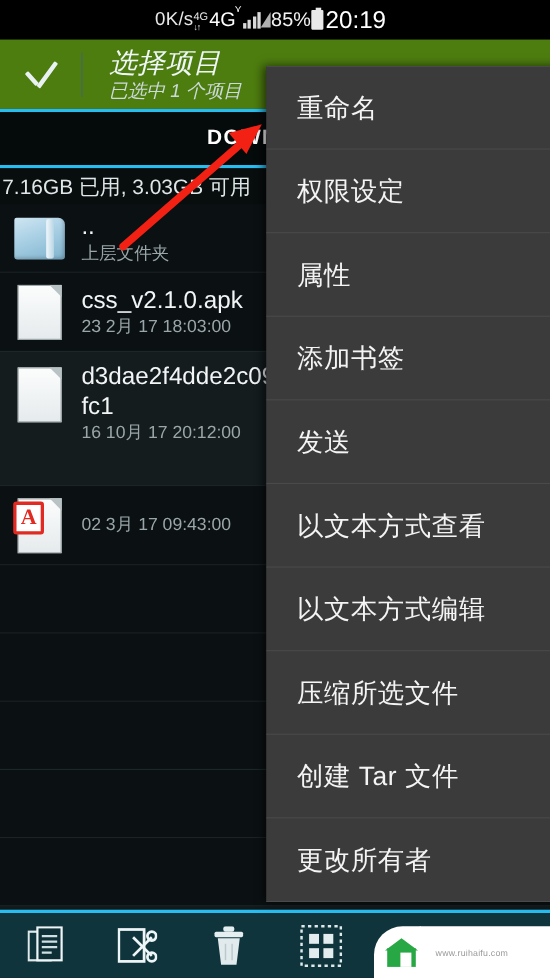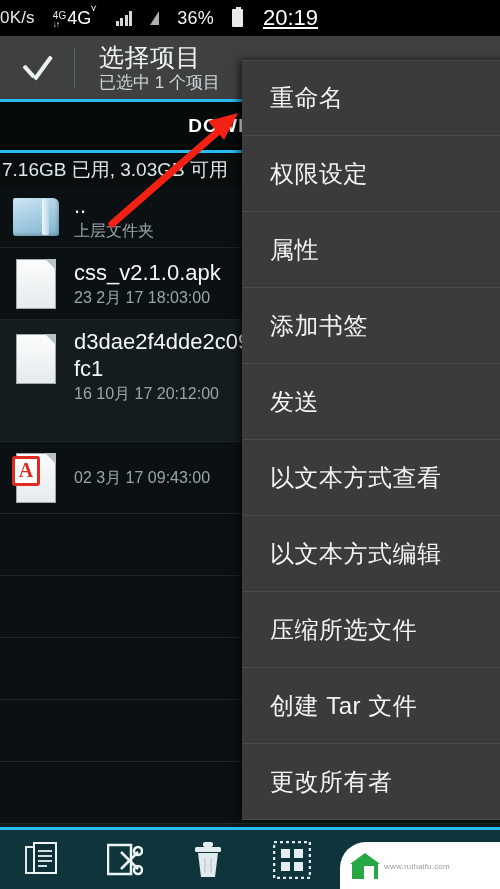--- a/index.html
+++ b/index.html
@@ -7,42 +7,42 @@
   body {
     font-family:"Liberation Sans","DejaVu Sans",sans-serif;
     -webkit-font-smoothing:antialiased;
   }
   #screen { position:relative; width:500px; height:889px; background:#0c1416; overflow:hidden; }
 
   
   .statusbar {
     position:absolute; top:0; left:0; width:500px; height:36px;
     background:#000; display:flex; align-items:center;
-    justify-content:flex-start; padding-right:8px; gap:18px;
+    justify-content:center; padding-right:8px; gap:0;
   }
   .sb-text { color:#f2f2f2; font-size:18px; letter-spacing:.2px; }
   .sb-net { font-size:17px; color:#e8e8e8; }
   .sb-4gpair { display:flex; align-items:flex-end; gap:1px; }
   .sb-4gsmall { font-size:10px; color:#e8e8e8; line-height:9px; }
   .sb-4gsmall .ar { font-size:8px; display:block; letter-spacing:-1px; }
   .sb-4gbig { font-size:18px; color:#fff; position:relative; }
   .sb-4gbig sup { font-size:9px; position:relative; top:-6px; left:-1px; }
   .bars { display:flex; align-items:flex-end; gap:1.5px; height:15px; }
   .bars i { display:block; width:3px; background:#d8d8d8; }
   .bars i:nth-child(1){height:5px}.bars i:nth-child(2){height:8px}
   .bars i:nth-child(3){height:11px}.bars i:nth-child(4){height:15px}
   .tri { width:0;height:0;border-left:9px solid transparent;border-bottom:14px solid #cfcfcf; opacity:.85;}
   .batt { width:11px; height:18px; border:2px solid #e9e9e9; background:#e9e9e9; position:relative; border-radius:1px;}
   .batt:before{content:"";position:absolute;top:-4px;left:2px;width:5px;height:3px;background:#e9e9e9;}
-  .sb-clock { font-size:22px; color:#fff; font-weight:400; margin-left:2px;text-decoration:underline;}
+  .sb-clock { font-size:22px; color:#fff; font-weight:400; margin-left:2px;}
 
   
   .appbar {
     position:absolute; top:36px; left:0; width:500px; height:63px;
-    background:#404040; display:flex; align-items:center;
+    background:#4d7c0f; display:flex; align-items:center;font-style:italic;
   }
   .appbar-check { width:74px; height:63px; display:flex; align-items:center; justify-content:center; }
   .check-glyph { width:38px; height:26px; position:relative; }
   .check-glyph:before, .check-glyph:after {
     content:""; position:absolute; background:#e9f1f2; border-radius:1px;
   }
   .check-glyph:before{ width:4px;height:15px;left:9px;top:9px;transform:rotate(-42deg); }
   .check-glyph:after { width:4px;height:28px;left:23px;top:-1px;transform:rotate(36deg); }
   .appbar-div { width:1px; height:40px; background:#44666d; }
   .appbar-txt { padding-left:24px; }
@@ -135,21 +135,21 @@
   }
   .wm-logo { width:30px; height:26px; position:relative; flex:none; }
   .wm-logo .roof { position:absolute; top:0; left:0; width:0; height:0;
     border-left:15px solid transparent; border-right:15px solid transparent;
     border-bottom:11px solid #27a844; }
   .wm-logo .body { position:absolute; top:9px; left:2px; width:26px; height:17px; background:#27a844; }
   .wm-logo .win { position:absolute; top:13px; left:14px; width:10px; height:13px; background:#fff; }
   .wm-txt { line-height:1; }
   .wm-l1 { font-size:14px; font-weight:bold; color:#1f8a38; letter-spacing:-.3px; }
   .wm-l1 .w { color:#0f7a2c; }
-  .wm-l2 { font-size:8px; color:#9a9a9a; letter-spacing:.2px; margin-top:2px; }
+  .wm-l2 { font-size:8px; color:#9a9a9a; letter-spacing:.2px; margin-top:2px;margin-left:12px; }
 </style>
 </head>
 <body>
 
 <div id="screen">
 
   <div class="statusbar">
     <span class="sb-text sb-net">0K/s</span>
     <span class="sb-4gpair">
       <span class="sb-4gsmall">
@@ -157,21 +157,21 @@
       </span>
       <span class="sb-4gbig"><span>4G</span><sup>⋎</sup></span>
     </span>
     <span class="bars">
         <i></i>
         <i></i>
         <i></i>
         <i></i>
       </span>
     <span class="tri"></span>
-    <span class="sb-text">36%</span>
+    <span class="sb-text">85%</span>
     <span class="batt"></span>
     <span class="sb-clock">20:19</span>
   </div>
 
   <div class="appbar">
     <div class="appbar-check">
       <span class="check-glyph"></span>
     </div>
     <div class="appbar-div"></div>
     <div class="appbar-txt">

